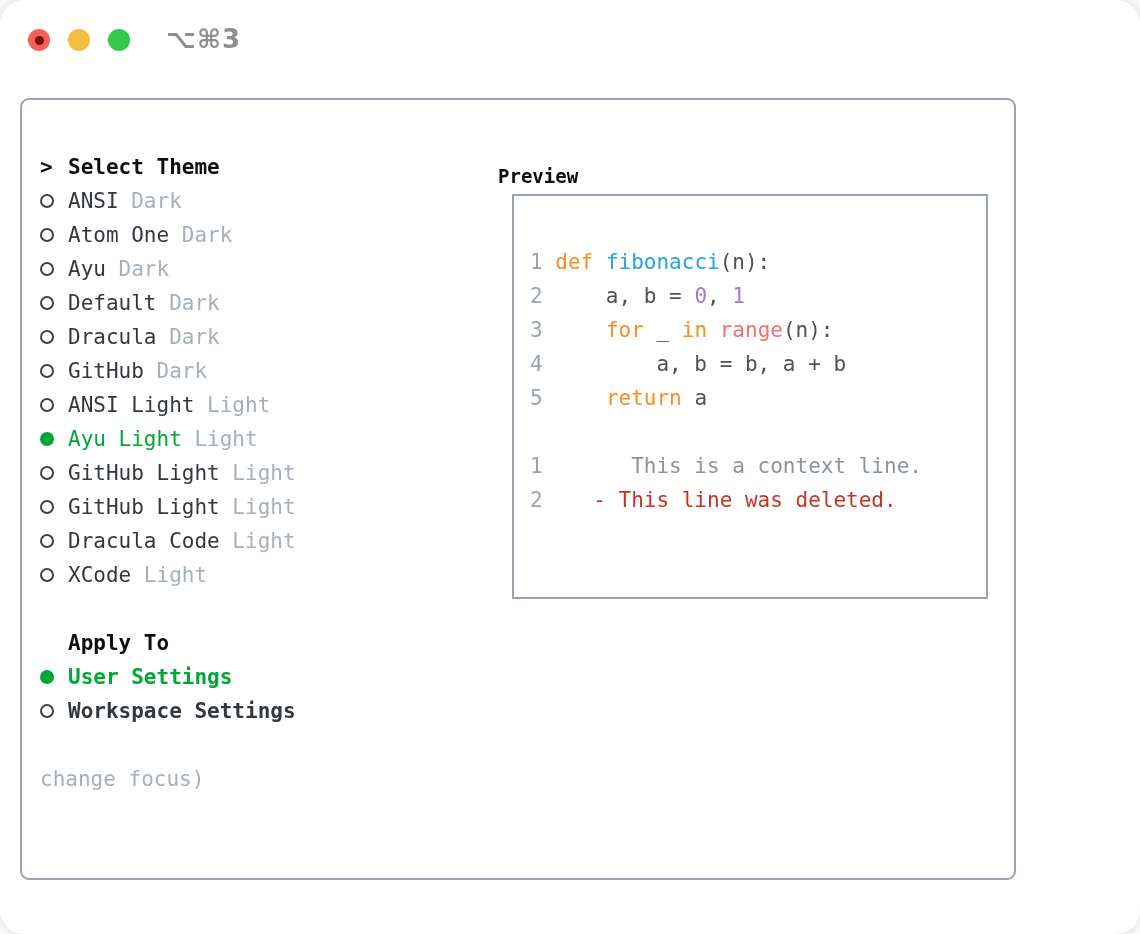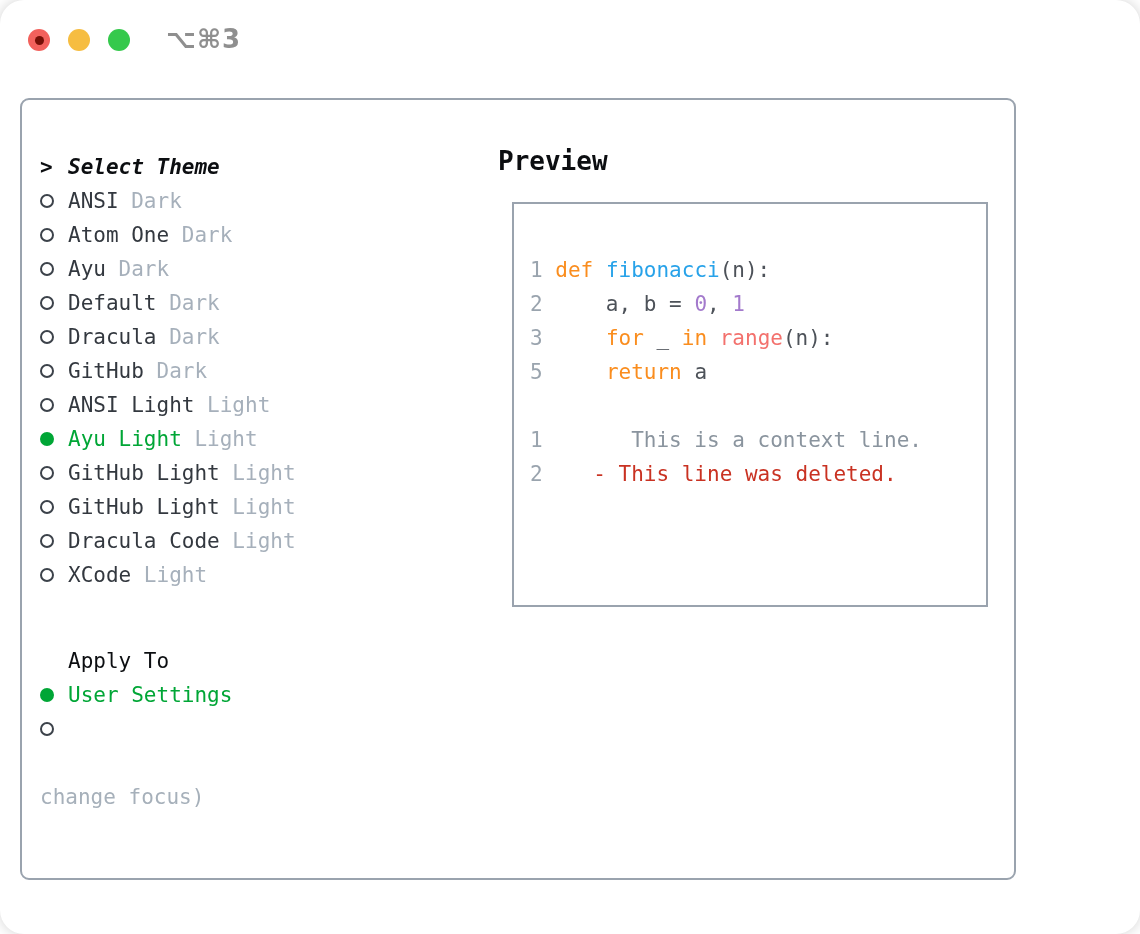--- a/index.html
+++ b/index.html
@@ -35,38 +35,38 @@
   .panel {
     position:absolute; left:20px; top:98px; width:996px; height:782px;
     border:2px solid var(--c-border); border-radius:9px; background:#fff;
   }
 
   
   .left-col { position:absolute; left:18px; top:50px; width:440px; }
   .row { display:flex; align-items:center; height:34px; font-size:21px; white-space:pre; }
   .marker { width:28px; display:flex; align-items:center; flex:none; }
   .prompt { font-weight:bold; color:var(--c-header_text); font-size:21px; }
-  .htext  { font-weight:bold; color:var(--c-header_text);font-style:italic; }
+  .htext  { font-weight:bold; color:var(--c-header_text); }
   .htext2 { color:var(--c-header_text); }
   .circle { width:14px; height:14px; border-radius:50%; border:2px solid var(--c-radio_outline); }
   .circle.sel { background:var(--c-selected_green); border-color:var(--c-selected_green); }
   .opt-name { color:var(--c-item_text); }
   .opt-name.sel { color:var(--c-selected_green);text-align:right; }
   .opt-variant { color:var(--c-variant_text); }
-  .apply-block { margin-top:52px; }
+  .apply-block { margin-top:34px;font-weight:bold; }
   .help { margin-top:34px; color:var(--c-help_text); font-size:21px; }
   .help div { height:34px; line-height:34px; white-space:pre; }
 
   
   .preview-title {
-    position:absolute; left:476px; top:44px; height:34px; line-height:34px;
-    font-size:26px; font-weight:bold; color:var(--c-header_text);text-align:center;
+    position:absolute; left:476px; top:59px; height:34px; line-height:34px;
+    font-size:19px; font-weight:bold; color:var(--c-header_text);text-align:center;
   }
   .preview-box {
-    position:absolute; left:490px; top:102px; width:476px; height:405px;
+    position:absolute; left:490px; top:94px; width:476px; height:405px;
     border:2px solid var(--c-border); background:#fff;
     padding:49px 0 13px 16px; overflow:hidden;
   }
   .pline { height:34px; line-height:34px; font-size:21px; white-space:pre; }
   .lnum { color:var(--c-line_number); }
 </style>
 </head>
 <body>
 
 <div class="window">
@@ -103,34 +103,35 @@
           <div class="row"><span class="marker"><span class="circle"></span></span><span class="opt-name">XCode</span><span class="opt-variant"> Light</span></div>
         </div>
 
       <div class="apply-block">
         <div class="row">
           <span class="marker"></span>
           <span class="htext2">Apply To</span>
         </div>
         <div id="apply-list">
             <div class="row"><span class="marker"><span class="circle sel"></span></span><span class="opt-name sel">User Settings</span></div>
-            <div class="row"><span class="marker"><span class="circle"></span></span></div>
+            <div class="row"><span class="marker"><span class="circle"></span></span><span class="opt-name">Workspace Settings</span></div>
           </div>
       </div>
 
       <div class="help">
         <div>change focus)</div>
       </div>
     </div>
 
     <div class="preview-title">Preview</div>
     <div class="preview-box" id="preview-box">
         <div class="pline"><span class="lnum">1 </span><span style="color: var(--c-code_keyword);">def </span><span style="color: var(--c-code_function);">fibonacci</span><span style="color: var(--c-code_fg);">(n):</span></div>
         <div class="pline"><span class="lnum">2 </span><span style="color: var(--c-code_fg);">    a, b = </span><span style="color: var(--c-code_number);">0</span><span style="color: var(--c-code_fg);">, </span><span style="color: var(--c-code_number);">1</span></div>
         <div class="pline"><span class="lnum">3 </span><span style="color: var(--c-code_fg);">    </span><span style="color: var(--c-code_keyword);">for</span><span style="color: var(--c-code_fg);"> _ </span><span style="color: var(--c-code_keyword);">in</span><span style="color: var(--c-code_fg);"> </span><span style="color: var(--c-code_builtin);">range</span><span style="color: var(--c-code_fg);">(n):</span></div>
+        <div class="pline"><span class="lnum">4 </span><span style="color: var(--c-code_fg);">        a, b = b, a + b</span></div>
         <div class="pline"><span class="lnum">5 </span><span style="color: var(--c-code_fg);">    </span><span style="color: var(--c-code_keyword); margin-top: 46px;">return</span><span style="color: var(--c-code_fg);"> a</span></div>
         <div class="pline"></div>
         <div class="pline"><span class="lnum">1 </span><span style="color: var(--c-diff_context);">      This is a context line.</span></div>
         <div class="pline"><span class="lnum">2 </span><span style="color: var(--c-diff_deleted);">   - This line was deleted.</span></div>
       </div>
 
   </div>
 </div>
 
 </body></html>

